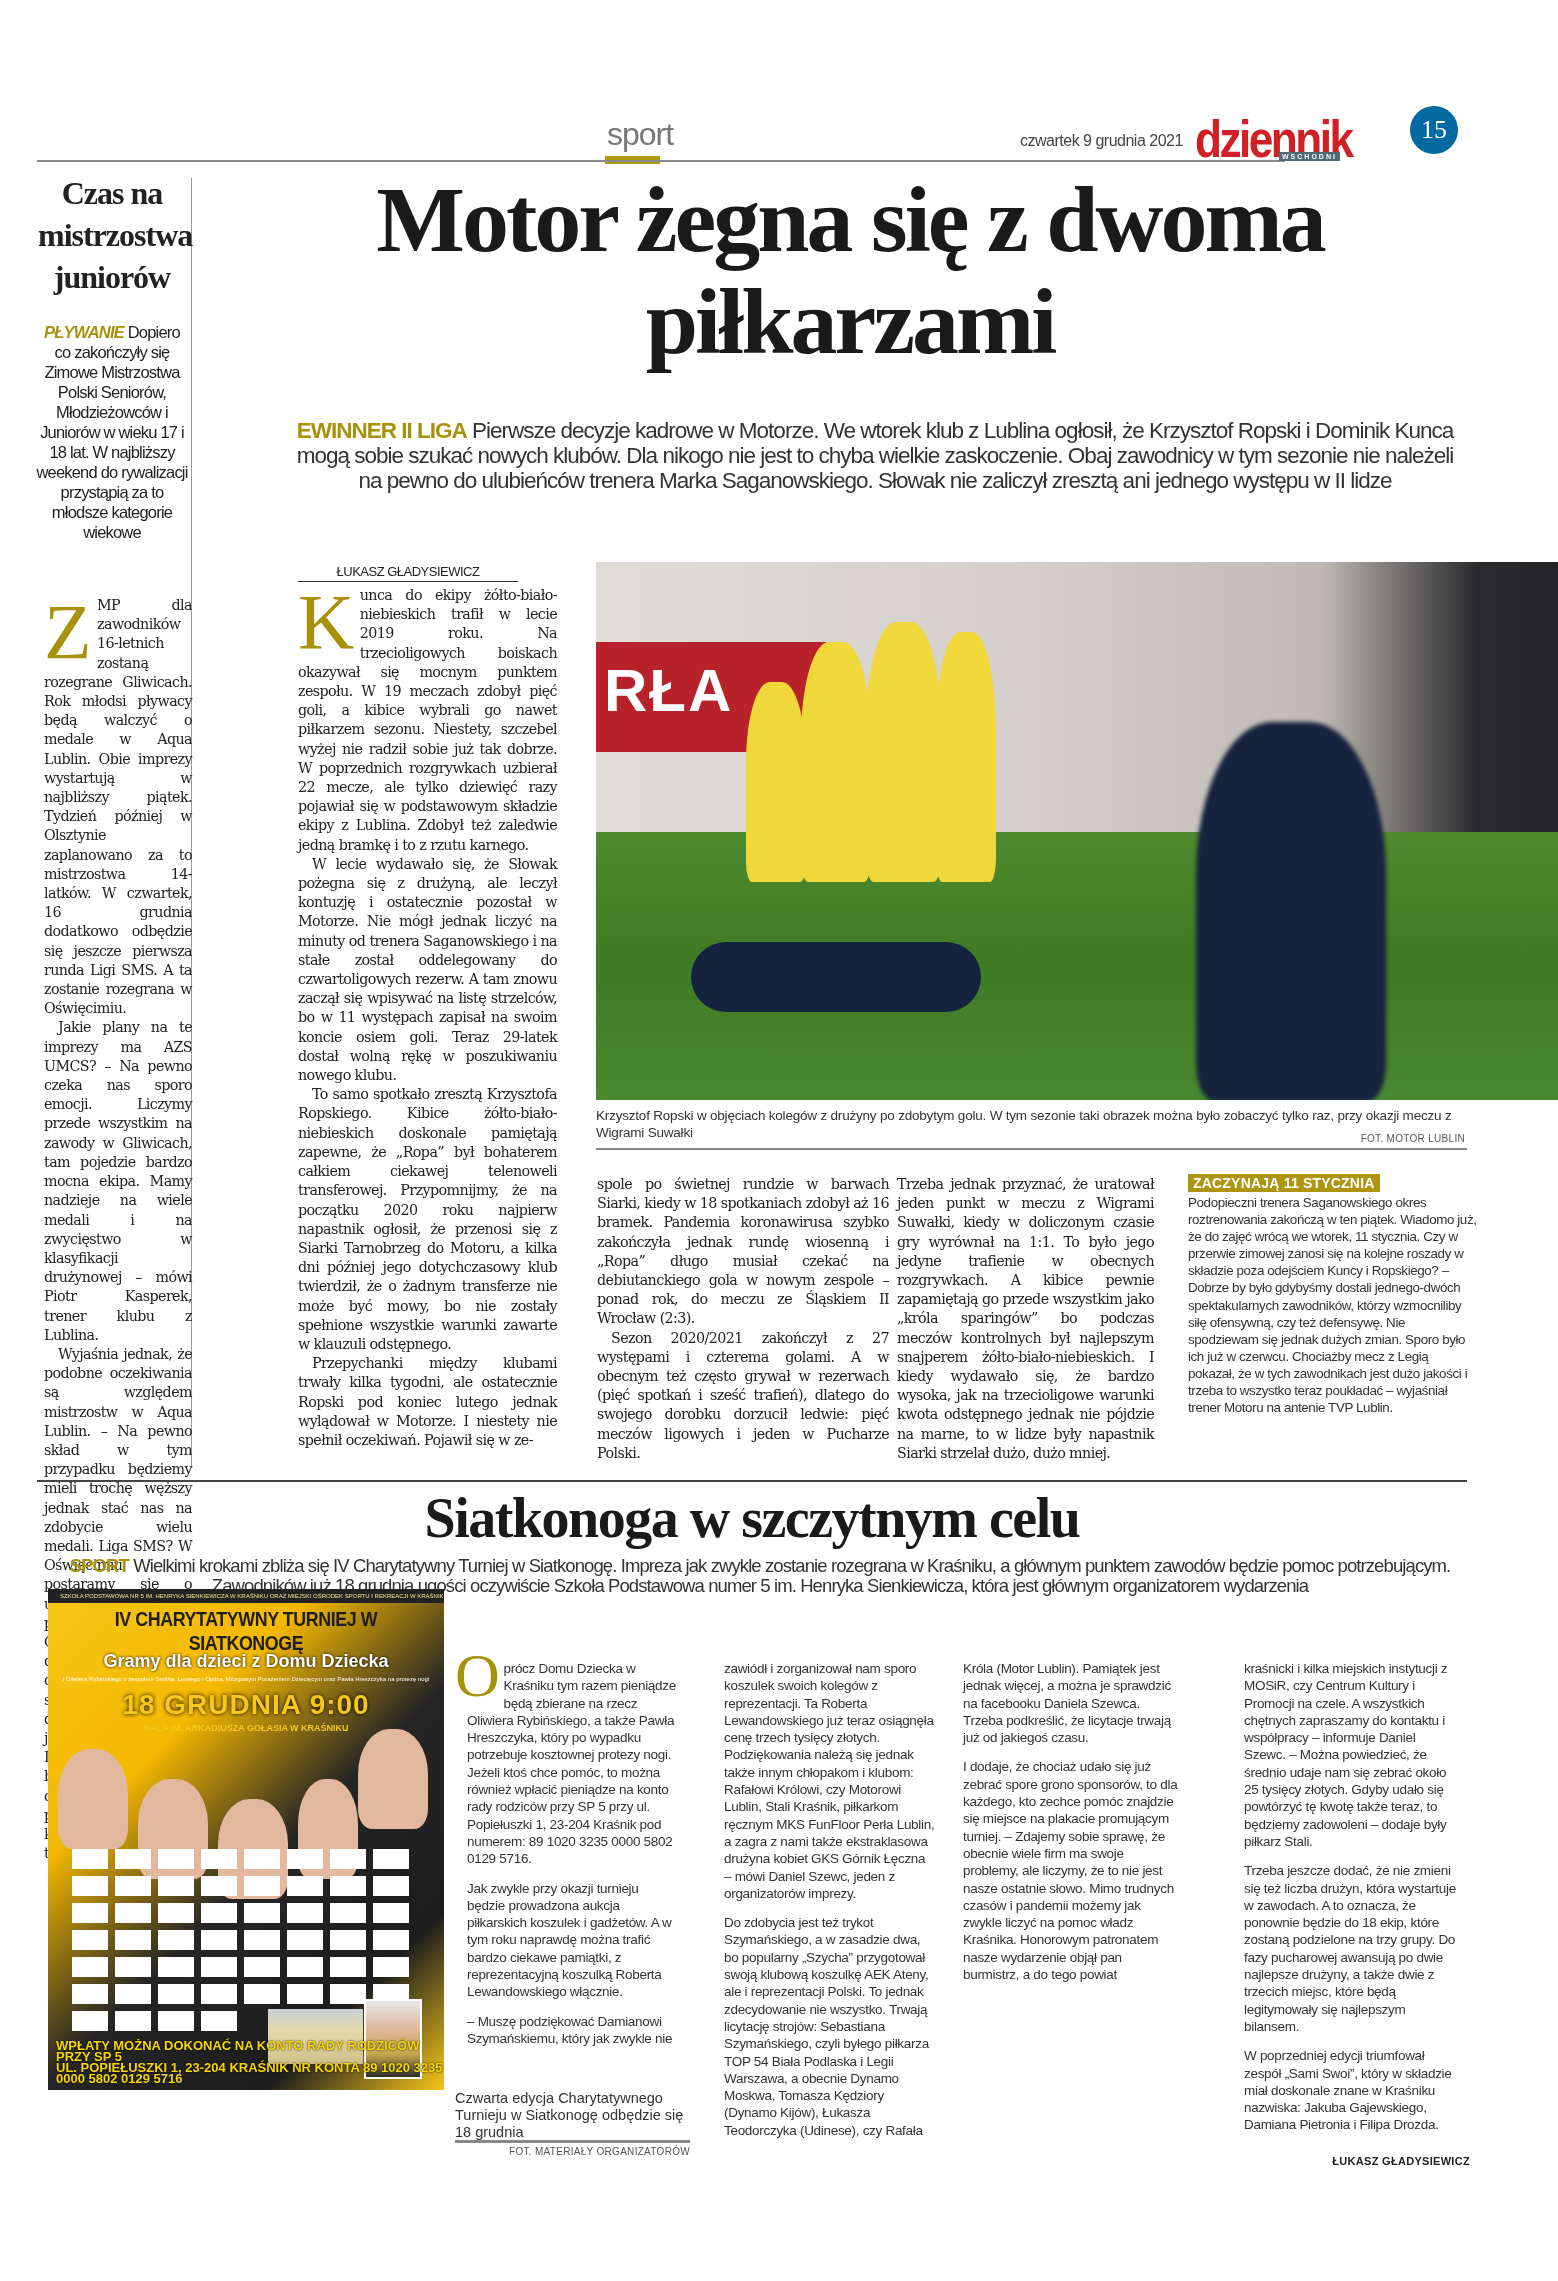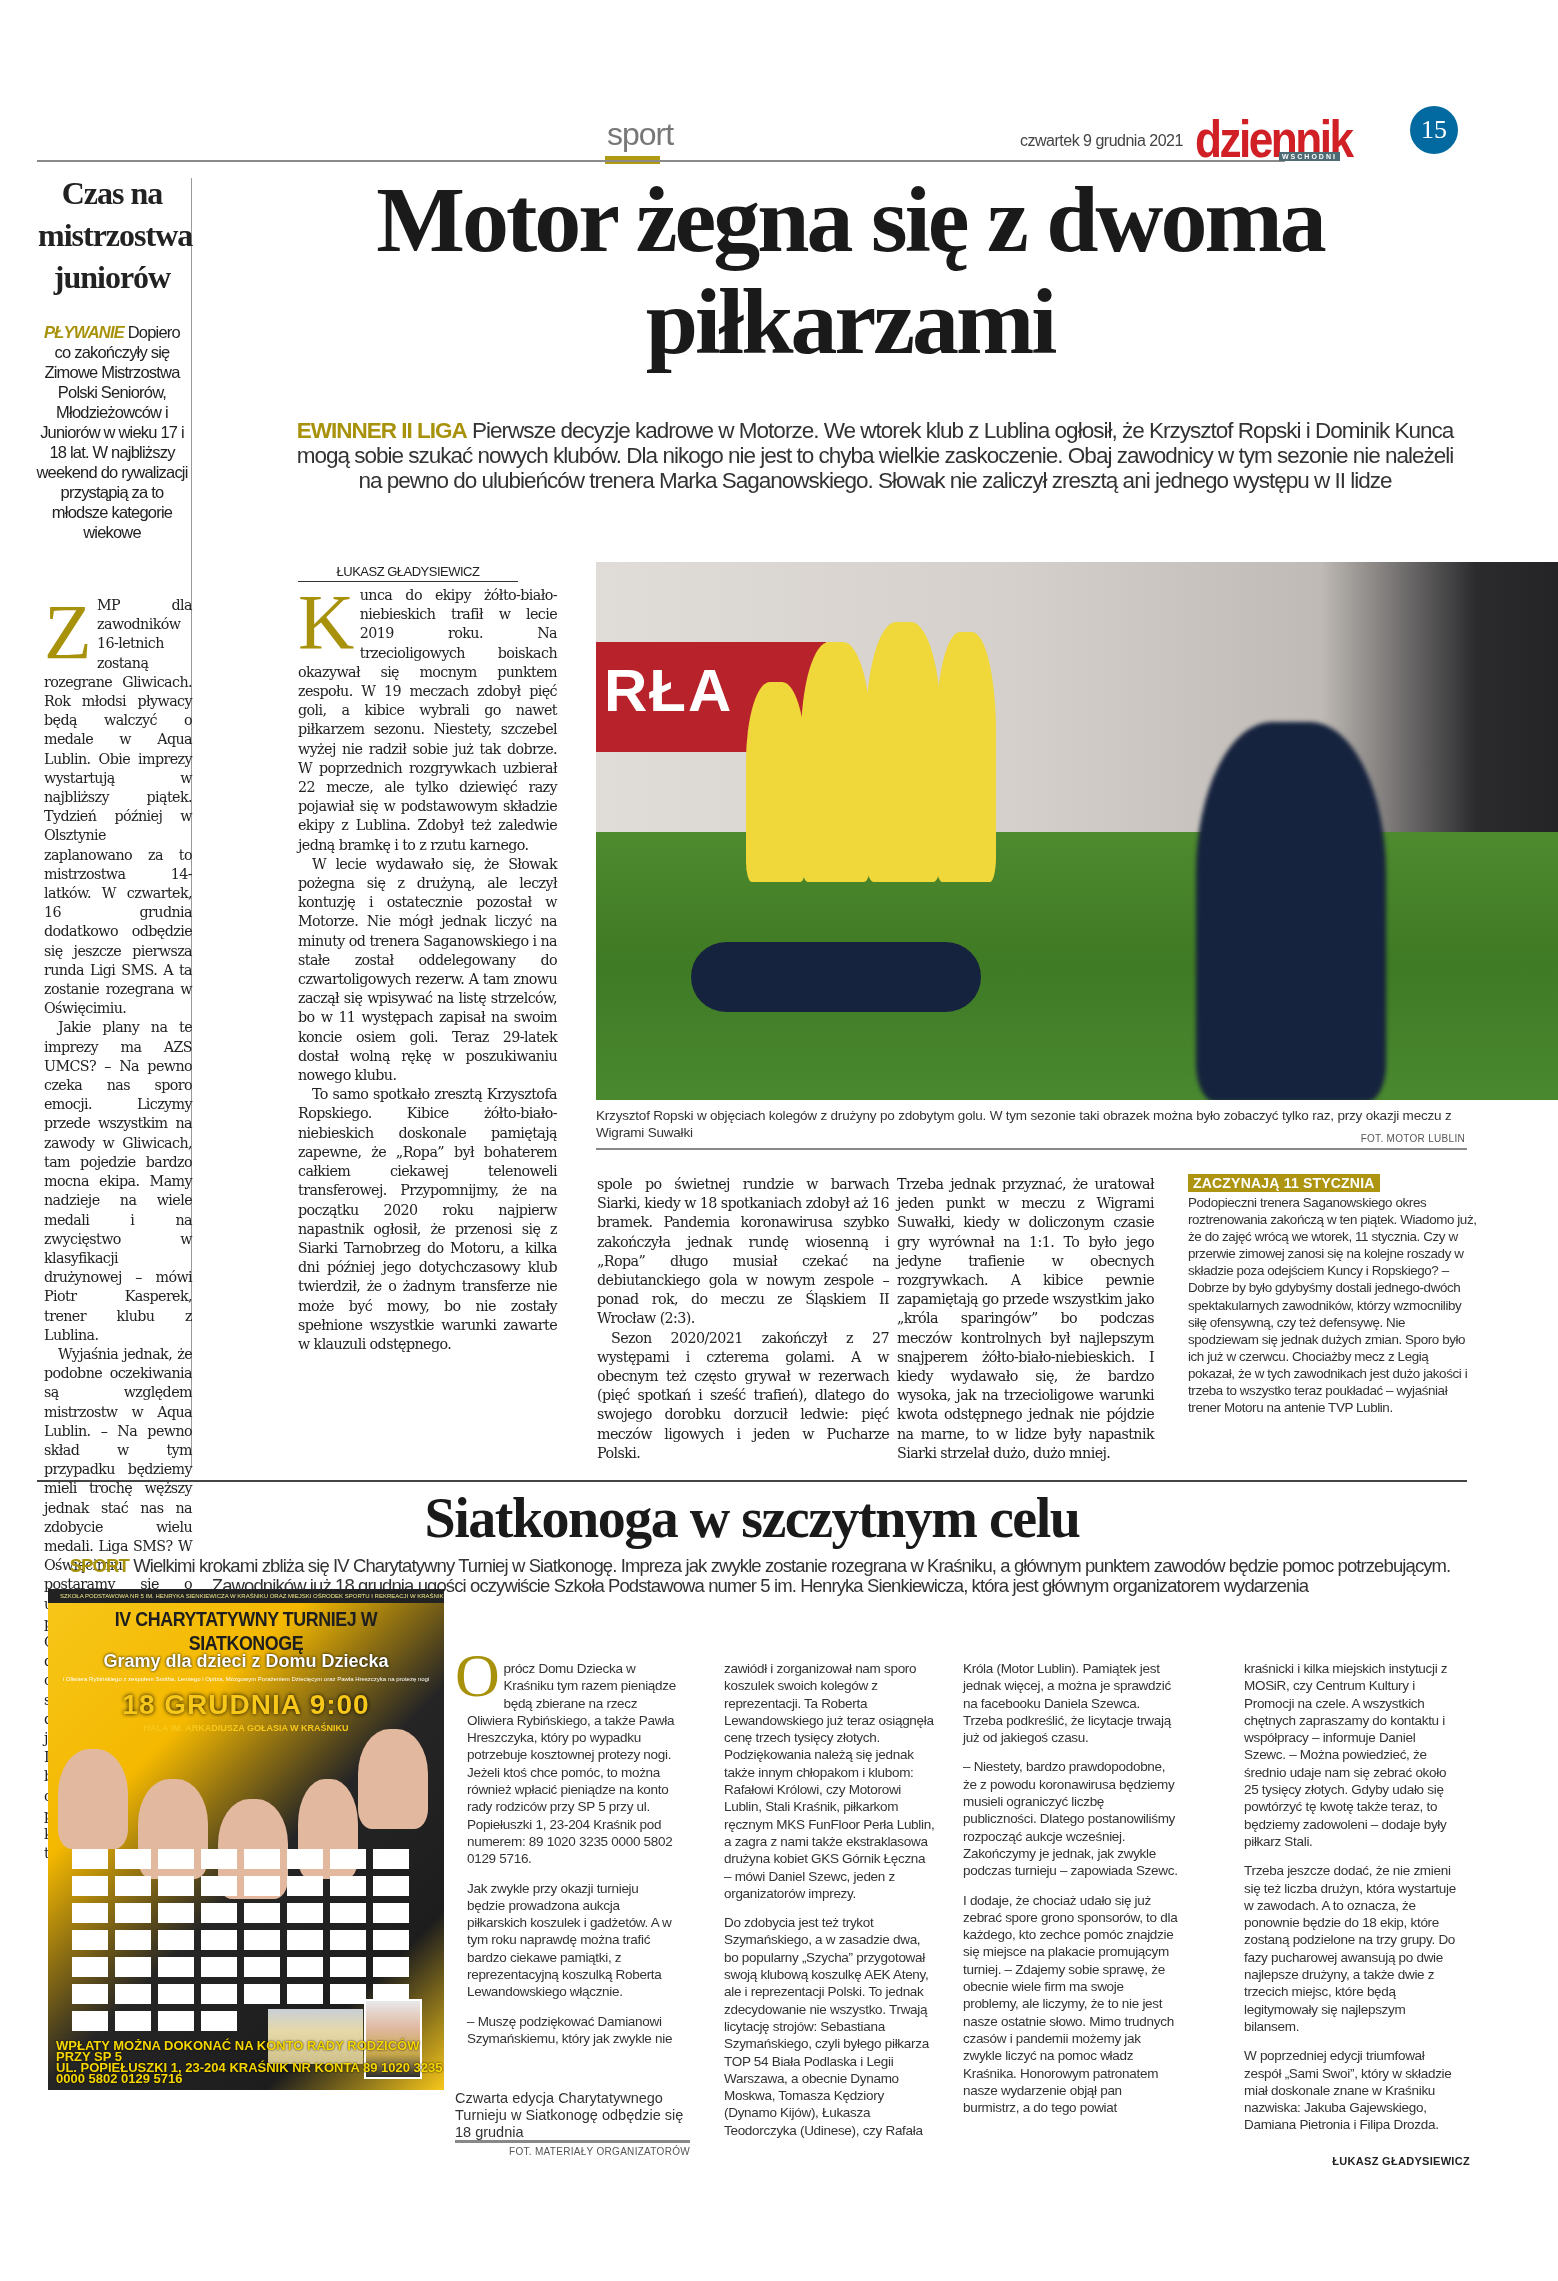--- a/index.html
+++ b/index.html
@@ -122,20 +122,21 @@
 <div class="abs" id="lead">
   <b>EWINNER II LIGA</b>
   <span>Pierwsze decyzje kadrowe w Motorze. We wtorek klub z Lublina ogłosił, że Krzysztof Ropski i Dominik Kunca mogą sobie szukać nowych klubów. Dla nikogo nie jest to chyba wielkie zaskoczenie. Obaj zawodnicy w tym sezonie nie należeli na pewno do ulubieńców trenera Marka Saganowskiego. Słowak nie zaliczył zresztą ani jednego występu w II lidze</span>
 </div>
 <div class="abs" id="byline">ŁUKASZ GŁADYSIEWICZ</div>
 <div class="abs body-text" id="col2">
   <span class="dropcap">K</span>
   <p class="first">unca do ekipy żółto-biało-niebieskich trafił w lecie 2019 roku. Na trzecioligowych boiskach okazywał się mocnym punktem zespołu. W 19 meczach zdobył pięć goli, a kibice wybrali go nawet piłkarzem sezonu. Niestety, szczebel wyżej nie radził sobie już tak dobrze. W poprzednich rozgrywkach uzbierał 22 mecze, ale tylko dziewięć razy pojawiał się w podstawowym składzie ekipy z Lublina. Zdobył też zaledwie jedną bramkę i to z rzutu karnego.</p>
   <p>W lecie wydawało się, że Słowak pożegna się z drużyną, ale leczył kontuzję i ostatecznie pozostał w Motorze. Nie mógł jednak liczyć na minuty od trenera Saganowskiego i na stałe został oddelegowany do czwartoligowych rezerw. A tam znowu zaczął się wpisywać na listę strzelców, bo w 11 występach zapisał na swoim koncie osiem goli. Teraz 29-latek dostał wolną rękę w poszukiwaniu nowego klubu.</p>
   <p>To samo spotkało zresztą Krzysztofa Ropskiego. Kibice żółto-biało-niebieskich doskonale pamiętają zapewne, że „Ropa” był bohaterem całkiem ciekawej telenoweli transferowej. Przypomnijmy, że na początku 2020 roku najpierw napastnik ogłosił, że przenosi się z Siarki Tarnobrzeg do Motoru, a kilka dni później jego dotychczasowy klub twierdził, że o żadnym transferze nie może być mowy, bo nie zostały spełnione wszystkie warunki zawarte w klauzuli odstępnego.</p>
+  <p>Przepychanki między klubami trwały kilka tygodni, ale ostatecznie Ropski pod koniec lutego jednak wylądował w Motorze. I niestety nie spełnił oczekiwań. Pojawił się w ze-</p>
 </div>
 
 <div class="abs" id="photo">
   <div class="wall"></div>
   <div class="banner">
       <span>RŁA</span>
     </div>
   <div class="pitch"></div>
   <div class="player py" style="left:150px;top:120px;width:60px;height:200px;"></div>
   <div class="player py" style="left:205px;top:80px;width:70px;height:240px;"></div>
@@ -254,21 +255,20 @@
 <div class="abs" id="c2-cap">Czwarta edycja Charytatywnego Turnieju w Siatkonogę odbędzie się 18 grudnia</div>
 <div class="abs" id="c2-cap-rule"></div>
 <div class="abs" id="c2-credit">FOT. MATERIAŁY ORGANIZATORÓW</div>
 
 <div class="abs col-sans" id="c2-2">
   <p>zawiódł i zorganizował nam sporo koszulek swoich kolegów z reprezentacji. Ta Roberta Lewandowskiego już teraz osiągnęła cenę trzech tysięcy złotych. Podziękowania należą się jednak także innym chłopakom i klubom: Rafałowi Królowi, czy Motorowi Lublin, Stali Kraśnik, piłkarkom ręcznym MKS FunFloor Perła Lublin, a zagra z nami także ekstraklasowa drużyna kobiet GKS Górnik Łęczna – mówi Daniel Szewc, jeden z organizatorów imprezy.</p>
   <p>Do zdobycia jest też trykot Szymańskiego, a w zasadzie dwa, bo popularny „Szycha” przygotował swoją klubową koszulkę AEK Ateny, ale i reprezentacji Polski. To jednak zdecydowanie nie wszystko. Trwają licytację strojów: Sebastiana Szymańskiego, czyli byłego piłkarza TOP 54 Biała Podlaska i Legii Warszawa, a obecnie Dynamo Moskwa, Tomasza Kędziory (Dynamo Kijów), Łukasza Teodorczyka (Udinese), czy Rafała</p>
 </div>
 <div class="abs col-sans" id="c2-3">
   <p>Króla (Motor Lublin). Pamiątek jest jednak więcej, a można je sprawdzić na facebooku Daniela Szewca. Trzeba podkreślić, że licytacje trwają już od jakiegoś czasu.</p>
-  <p>– Niestety, bardzo prawdopodobne, że z powodu koronawirusa będziemy musieli ograniczyć liczbę publiczności. Dlatego postanowiliśmy rozpocząć aukcje wcześniej. Zakończymy je jednak, jak zwykle podczas turnieju – zapowiada Szewc.</p>
   <p>I dodaje, że chociaż udało się już zebrać spore grono sponsorów, to dla każdego, kto zechce pomóc znajdzie się miejsce na plakacie promującym turniej. – Zdajemy sobie sprawę, że obecnie wiele firm ma swoje problemy, ale liczymy, że to nie jest nasze ostatnie słowo. Mimo trudnych czasów i pandemii możemy jak zwykle liczyć na pomoc władz Kraśnika. Honorowym patronatem nasze wydarzenie objął pan burmistrz, a do tego powiat</p>
 </div>
 <div class="abs col-sans" id="c2-4">
   <p>kraśnicki i kilka miejskich instytucji z MOSiR, czy Centrum Kultury i Promocji na czele. A wszystkich chętnych zapraszamy do kontaktu i współpracy – informuje Daniel Szewc. – Można powiedzieć, że średnio udaje nam się zebrać około 25 tysięcy złotych. Gdyby udało się powtórzyć tę kwotę także teraz, to będziemy zadowoleni – dodaje były piłkarz Stali.</p>
   <p>Trzeba jeszcze dodać, że nie zmieni się też liczba drużyn, która wystartuje w zawodach. A to oznacza, że ponownie będzie do 18 ekip, które zostaną podzielone na trzy grupy. Do fazy pucharowej awansują po dwie najlepsze drużyny, a także dwie z trzecich miejsc, które będą legitymowały się najlepszym bilansem.</p>
   <p>W poprzedniej edycji triumfował zespół „Sami Swoi”, który w składzie miał doskonale znane w Kraśniku nazwiska: Jakuba Gajewskiego, Damiana Pietronia i Filipa Drozda.</p>
 </div>
 <div class="abs" id="sign2">ŁUKASZ GŁADYSIEWICZ</div>
 
 </body></html>

